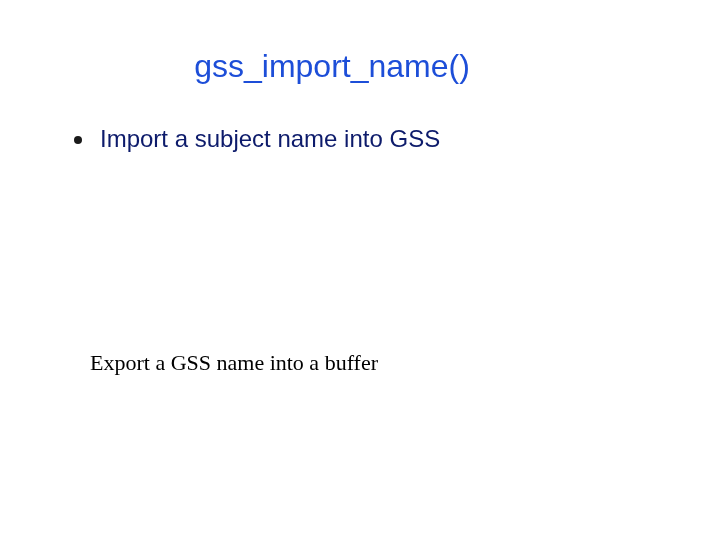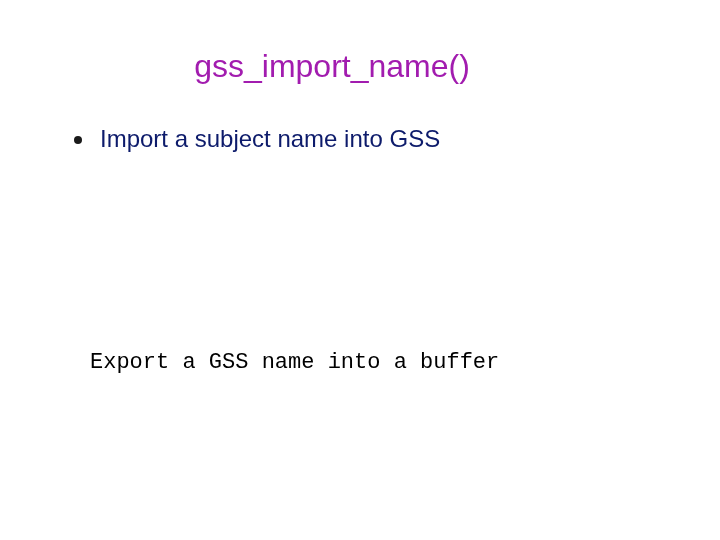--- a/index.html
+++ b/index.html
@@ -17,21 +17,21 @@
     height: 540px;
     box-sizing: border-box;
   }
   .title {
     position: absolute;
     top: 48px;
     left: 0;
     width: 664px;
     text-align: center;
     font-size: 32px;
-    color: #a21caf;
+    color: #1d4ed8;
     font-family: Verdana, Geneva, sans-serif;
   }
   .bullet-row {
     position: absolute;
     top: 125px;
     left: 74px;
     display: flex;
     align-items: center;
   }
   .bullet-dot {
@@ -54,21 +54,21 @@
     top: 298px;
     left: 90px;
     font-family: "Times New Roman", Times, serif;
     font-size: 22px;
     color: #000;
   }
   .sub-text {
     position: absolute;
     top: 350px;
     left: 90px;
-    font-family: Liberation Mono, monospace;
+    font-family: Liberation Serif, serif;
     font-size: 22px;
     color: #000;
   }
 </style>
 </head>
 <body>
 
 <div class="slide">
 
   <div class="title">gss_import_name()</div>

